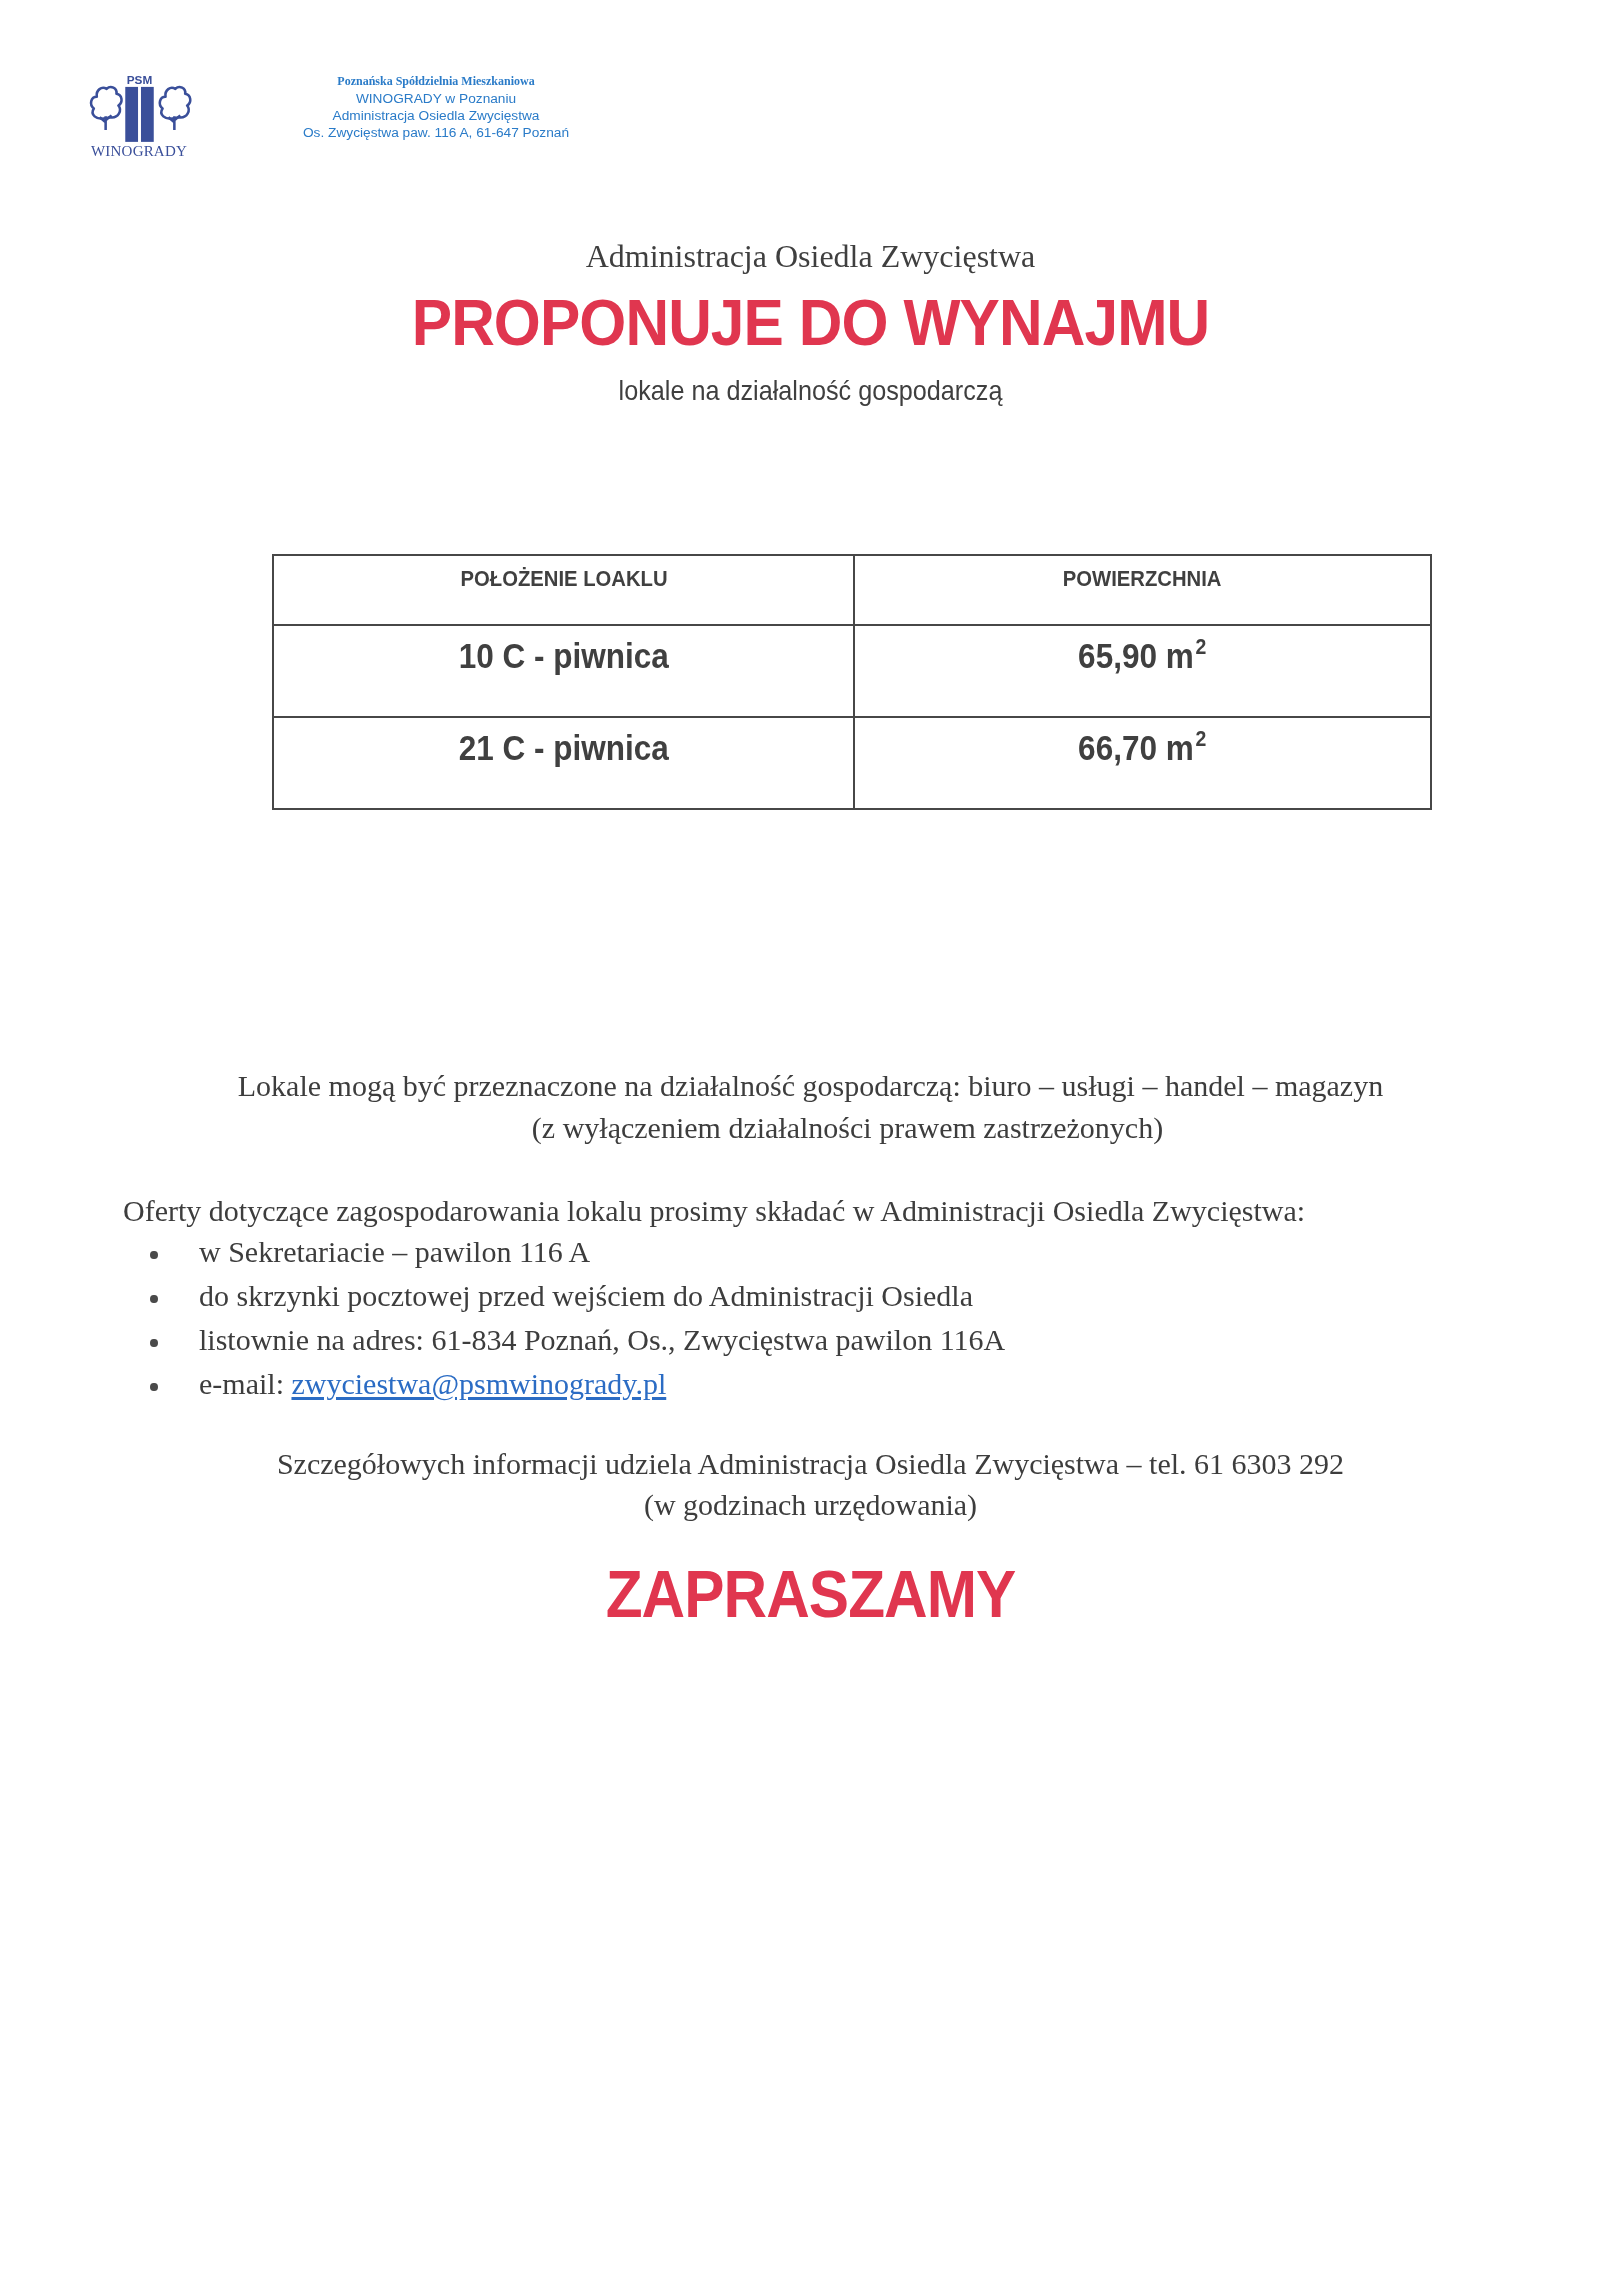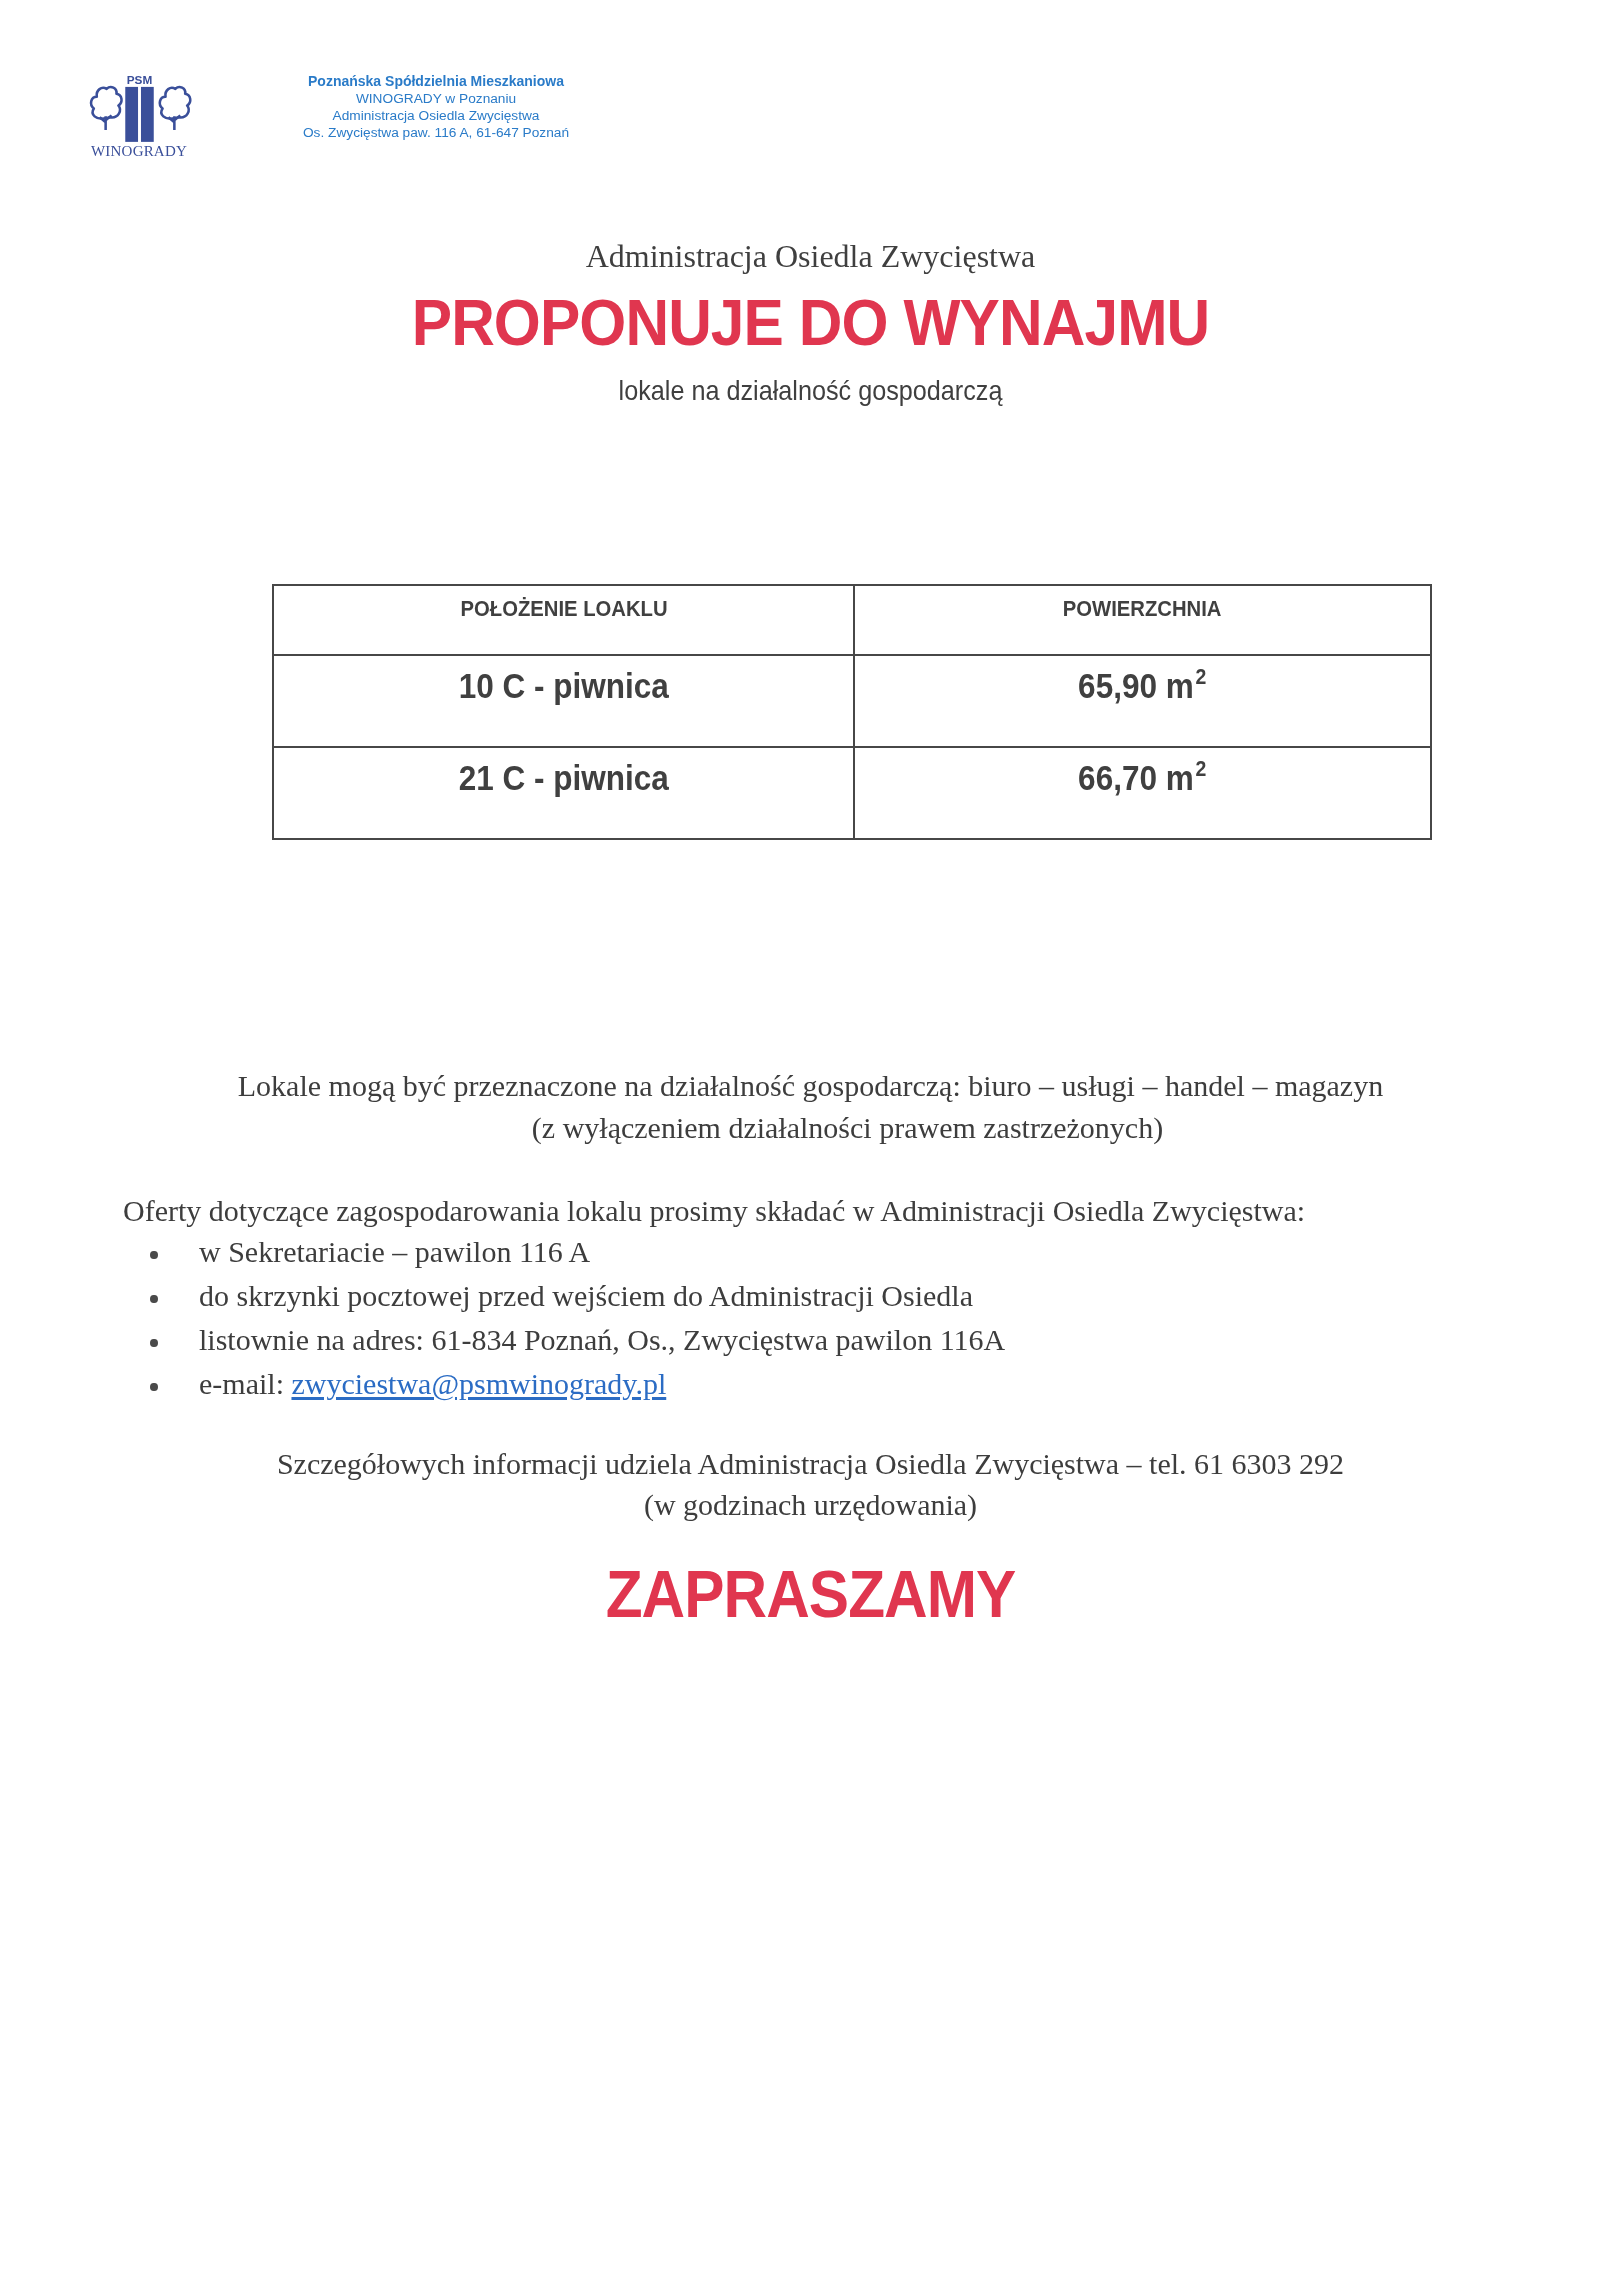--- a/index.html
+++ b/index.html
@@ -6,31 +6,31 @@
   body { width: 1621px; height: 2294px; position: relative; overflow: hidden; color: #3d3d3d; }
   .abs { position: absolute; }
 
   
   .logo { left: 86px; top: 73px; width: 108px; height: 90px; }
   .logo svg { display: block; }
   .logo-caption { left: 84px; top: 143px; width: 110px; text-align: center;
     font-family: "Liberation Serif", serif; font-size: 15px; color: #3a4f9a; letter-spacing: 0.2px; }
   .org { left: 250px; top: 73px; width: 372px; text-align: center;
     font-family: "Liberation Sans", sans-serif; color: #2a7bc8; font-size: 13.7px; line-height: 17px; }
-  .org .l1 { font-weight: bold; font-size: 14px; }
+  .org .l1 { font-weight: bold; font-size: 12px; font-family: Liberation Serif, serif; }
 
   .center { left: 0; width: 1621px; text-align: center; }
   .admin { top: 238px; font-family: "Liberation Serif", serif; font-size: 32px; color: #3f3f3f; }
   .title { top: 285px; font-family: "Liberation Sans", sans-serif; font-weight: bold; font-size: 65px;
     color: #e0364f; letter-spacing: -1px; transform: scaleX(0.93); transform-origin: 811px 0; }
   .subtitle { top: 375px; font-family: "Liberation Sans", sans-serif; font-size: 27.4px; color: #3f3f3f;
     transform: scaleX(0.92); transform-origin: 811px 0; }
 
   
-  .units { left: 272px; top: 584px; width: 1159px; border-collapse: collapse; table-layout: fixed; border-radius: 15px; }
+  .units { left: 272px; top: 554px; width: 1159px; border-collapse: collapse; table-layout: fixed; border-radius: 15px; }
   .units td, .units th { border: 2px solid #474747; padding: 0; text-align: center; vertical-align: top;
     font-family: "Liberation Sans", sans-serif; font-weight: bold; color: #404040; }
   .units col.c1 { width: 581px; }
   .units col.c2 { width: 577px; }
   .units th { height: 70px; font-size: 22.5px; padding-top: 9.8px; box-sizing: border-box; }
   .units td { height: 92px; font-size: 35px; padding-top: 9.8px; box-sizing: border-box; }
   .units .txt { display: inline-block; transform: scaleX(0.9); }
   .units sup { font-size: 21.6px; vertical-align: 13.7px; line-height: 0; margin-left: 2px; }
 
   

